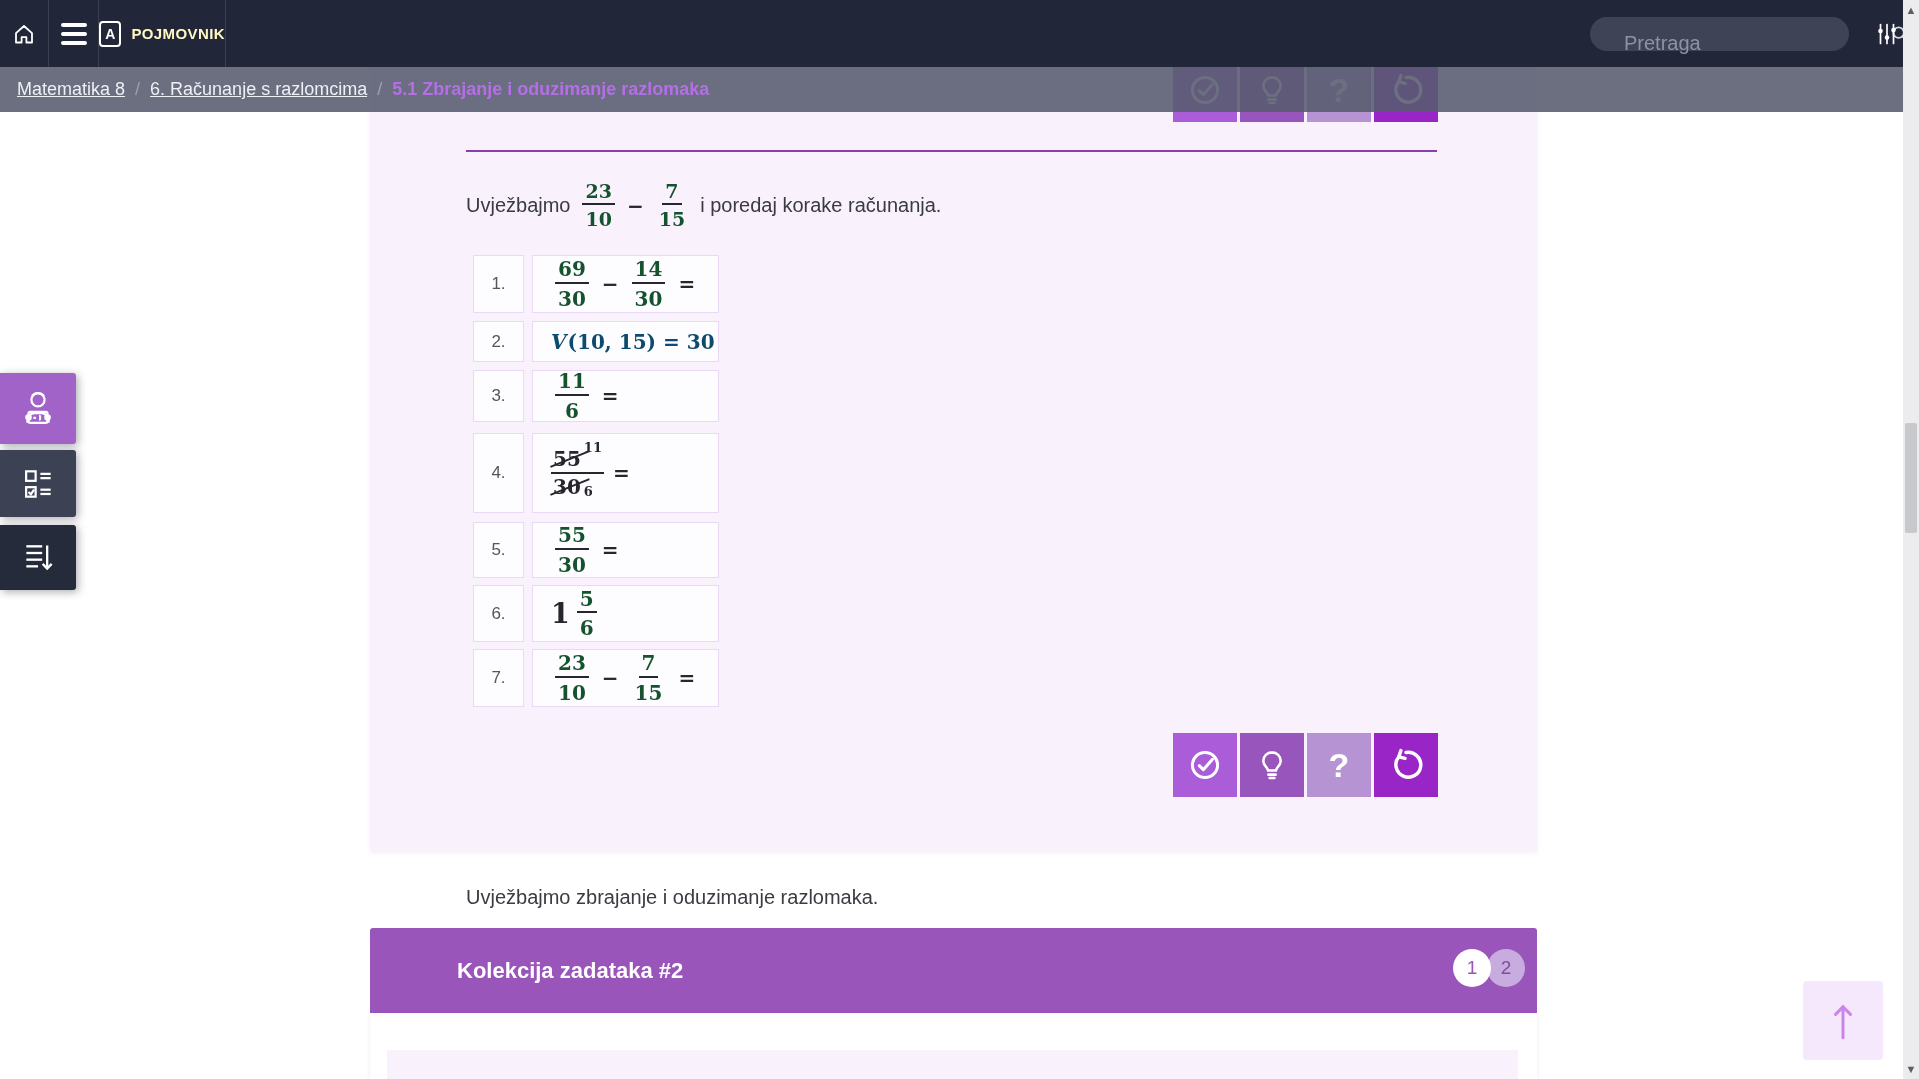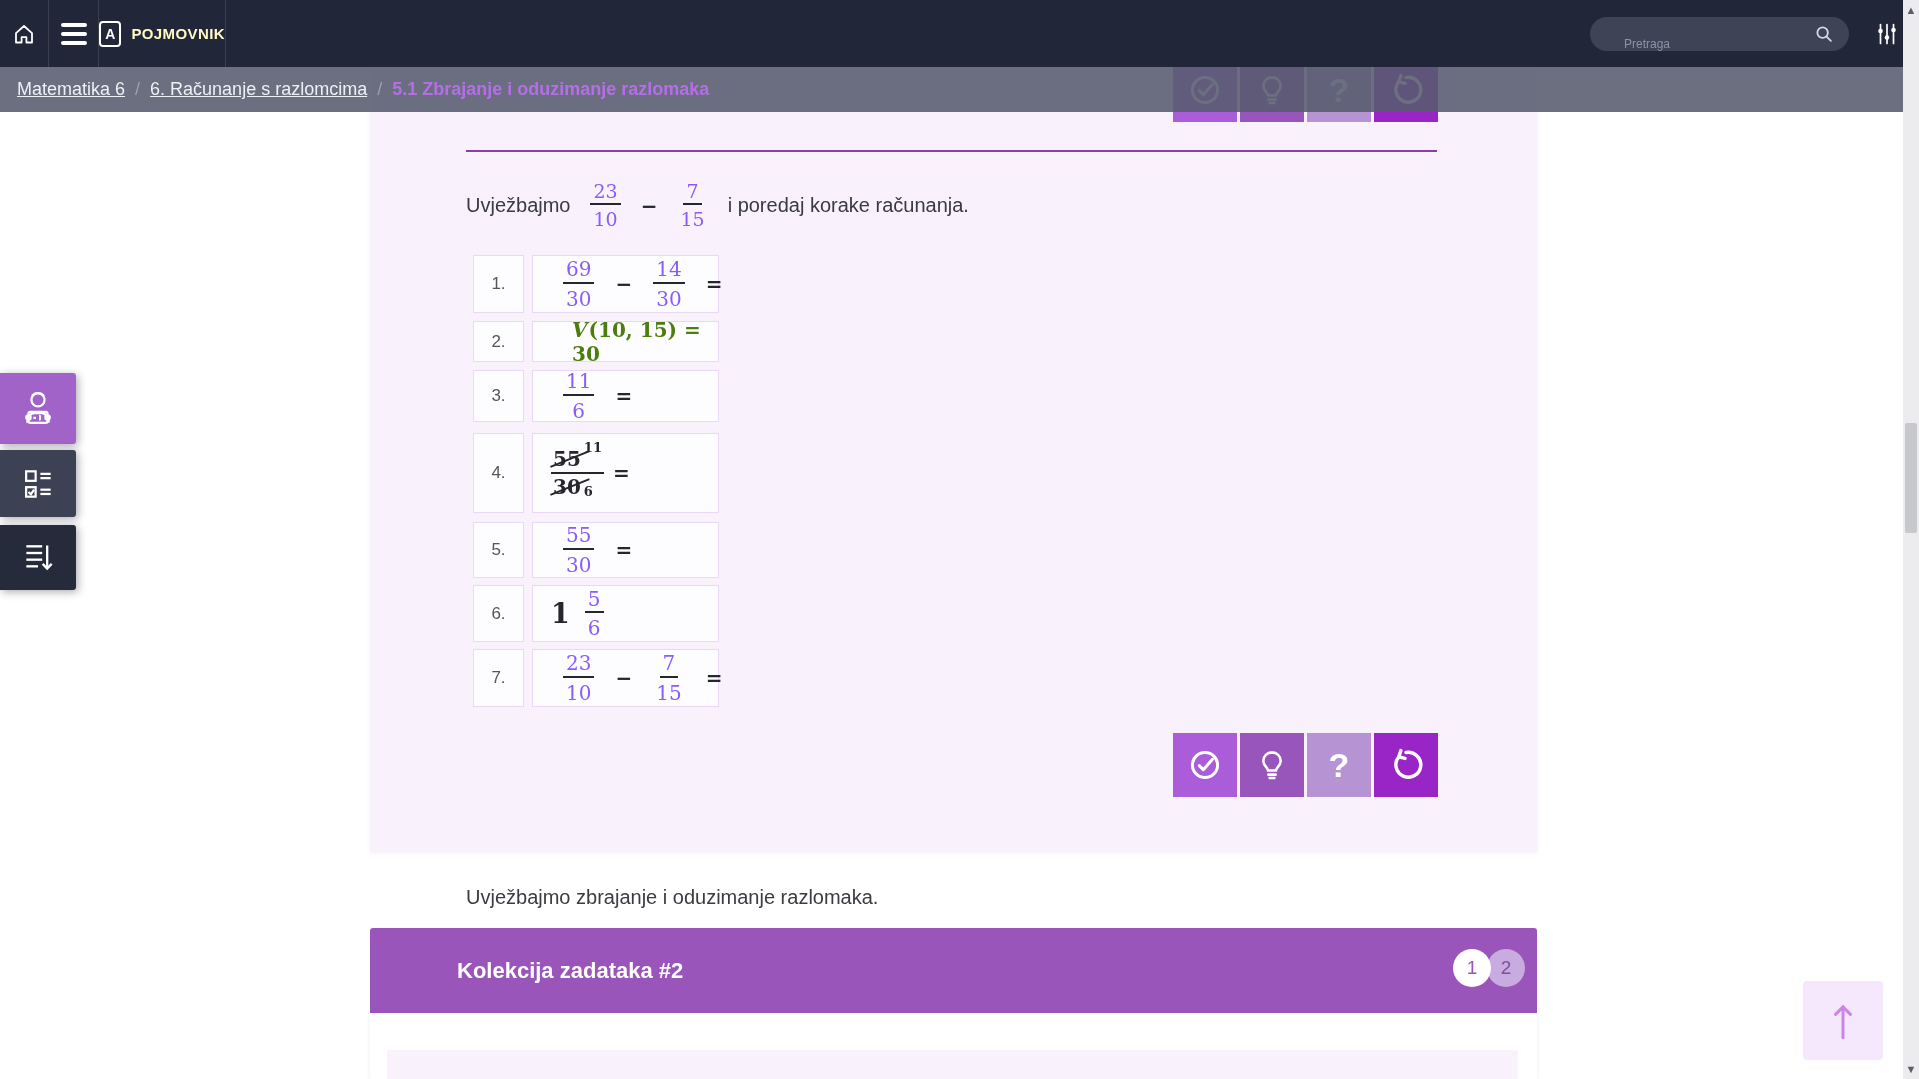--- a/index.html
+++ b/index.html
@@ -15,52 +15,52 @@
   .nav-menu { width:50px; flex-direction:column; gap:5px; }
   .nav-menu .bar { width:26px; height:4px; background:#fff; border-radius:2px; }
   .nav-gloss { width:127px; gap:10px; }
   .gloss-badge { width:26px; height:26px; border:2px solid #fff; border-radius:4px;
     color:#fff; font-weight:bold; font-size:14px; display:flex; align-items:center; justify-content:center; }
   .gloss-label { color:#fef9c3; font-weight:bold; font-size:15px; letter-spacing:.4px; }
   .nav-right { position:absolute; right:20px; top:0; height:67px; display:flex; align-items:center; gap:26px; }
   .search-box { width:259px; height:34px; background:#3e4456; border-radius:17px;
     display:flex; align-items:center; padding:0 14px 0 34px; }
   .search-box input { flex:1; background:transparent; border:none; outline:none;
-    color:#cdd2de; font-size:12px; font-family:"Liberation Sans",sans-serif;margin-top:20px; }
+    color:#cdd2de; font-size:20px; font-family:"Liberation Sans",sans-serif;margin-top:20px; }
   .search-box input::placeholder { color:#8d93a5; }
 
   
   .crumbbar { position:absolute; left:0; top:67px; width:1919px; height:45px;
     background:rgba(86,91,110,0.88); z-index:20; display:flex; align-items:center;
     padding-left:17px; gap:10px; font-size:18px; }
   .crumb-link { color:#eef0f5; text-decoration:underline; cursor:pointer; }
   .crumb-sep { color:#9aa0b0; }
   .crumb-active { color:#b56ee8; font-weight:bold; }
 
   
   .main-card { position:absolute; left:370px; top:55px; width:1167px; height:797px;
     background:#f9f1fc; z-index:1; box-shadow:0 1px 4px rgba(80,40,110,0.08); }
   .divider { position:absolute; left:96px; top:95px; width:971px; height:2px; background:#8a3fb0; }
 
   .task-line { position:absolute; left:96px; top:126px; display:flex; align-items:center;
     gap:8px; font-size:20px; color:#3a3a42; }
 
   .frac { display:inline-flex; flex-direction:column; align-items:center;
-    font-family:"DejaVu Serif", serif; font-weight:normal; font-size:19px;
-    line-height:1.12; color:#8b5cf6; margin:0 12px; }
+    font-family:"DejaVu Serif", serif; font-weight:bold; font-size:19px;
+    line-height:1.12; color:#14532d; margin:0 4px; }
   .frac .num { padding:0 3px 1px; border-bottom:2px solid #26262e; }
   .frac .den { padding:4px 3px 0; }
   .mathsym { font-family:"DejaVu Serif", serif; font-weight:bold; font-size:20px; color:#26262e; }
   .step-num { position:absolute; left:103px; width:51px; background:#fdfcfe;
     border:1px solid #e9d9f4; display:flex; align-items:center; justify-content:center;
     font-size:17px; color:#55555e; }
   .step-body { position:absolute; left:162px; width:187px; background:#fdfcfe;
     border:1px solid #e9d9f4; display:flex; align-items:center; padding-left:18px; gap:9px; }
   .step-body .frac { font-size:20px; }
-  .vmath { font-family:"DejaVu Serif", serif; font-weight:bold; font-size:20px; color:#4d7c0f;margin-left:21px; }
+  .vmath { font-family:"DejaVu Serif", serif; font-weight:bold; font-size:20px; color:#0c4a6e; }
   .vmath .it { font-style:italic; padding-right:1px; }
   .mixed-whole { font-family:"DejaVu Serif", serif; font-weight:bold; font-size:27px; color:#26262e; }
 
   
   .cfrac { display:inline-flex; flex-direction:column; align-items:flex-start;
     font-family:"DejaVu Serif", serif; font-weight:bold; color:#26262e; line-height:1.1; }
   .cfrac .top, .cfrac .bot { display:flex; align-items:flex-start; padding:0 2px; }
   .cfrac .top { border-bottom:2px solid #26262e; padding-bottom:2px; }
   .cfrac .bot { padding-top:2px; }
   .cancel { position:relative; font-size:20px; }
@@ -159,21 +159,21 @@
         </g>
         <circle cx="5.5" cy="9" r="2.3" fill="#fff"></circle>
           <circle cx="12" cy="15.5" r="2.3" fill="#fff"></circle>
           <circle cx="18.5" cy="8" r="2.3" fill="#fff"></circle>
       </svg>
     </span>
   </div>
 </div>
 
 <div class="crumbbar">
-  <span class="crumb-link">Matematika 6</span>
+  <span class="crumb-link">Matematika 8</span>
   <span class="crumb-sep">/</span>
   <span class="crumb-link">6. Računanje s razlomcima</span>
   <span class="crumb-sep">/</span>
   <span class="crumb-active">5.1 Zbrajanje i oduzimanje razlomaka</span>
 </div>
 
 <div class="main-card">
 
   <div class="toolbar toolbar-top">
     <div class="tb-btn tb-check">

